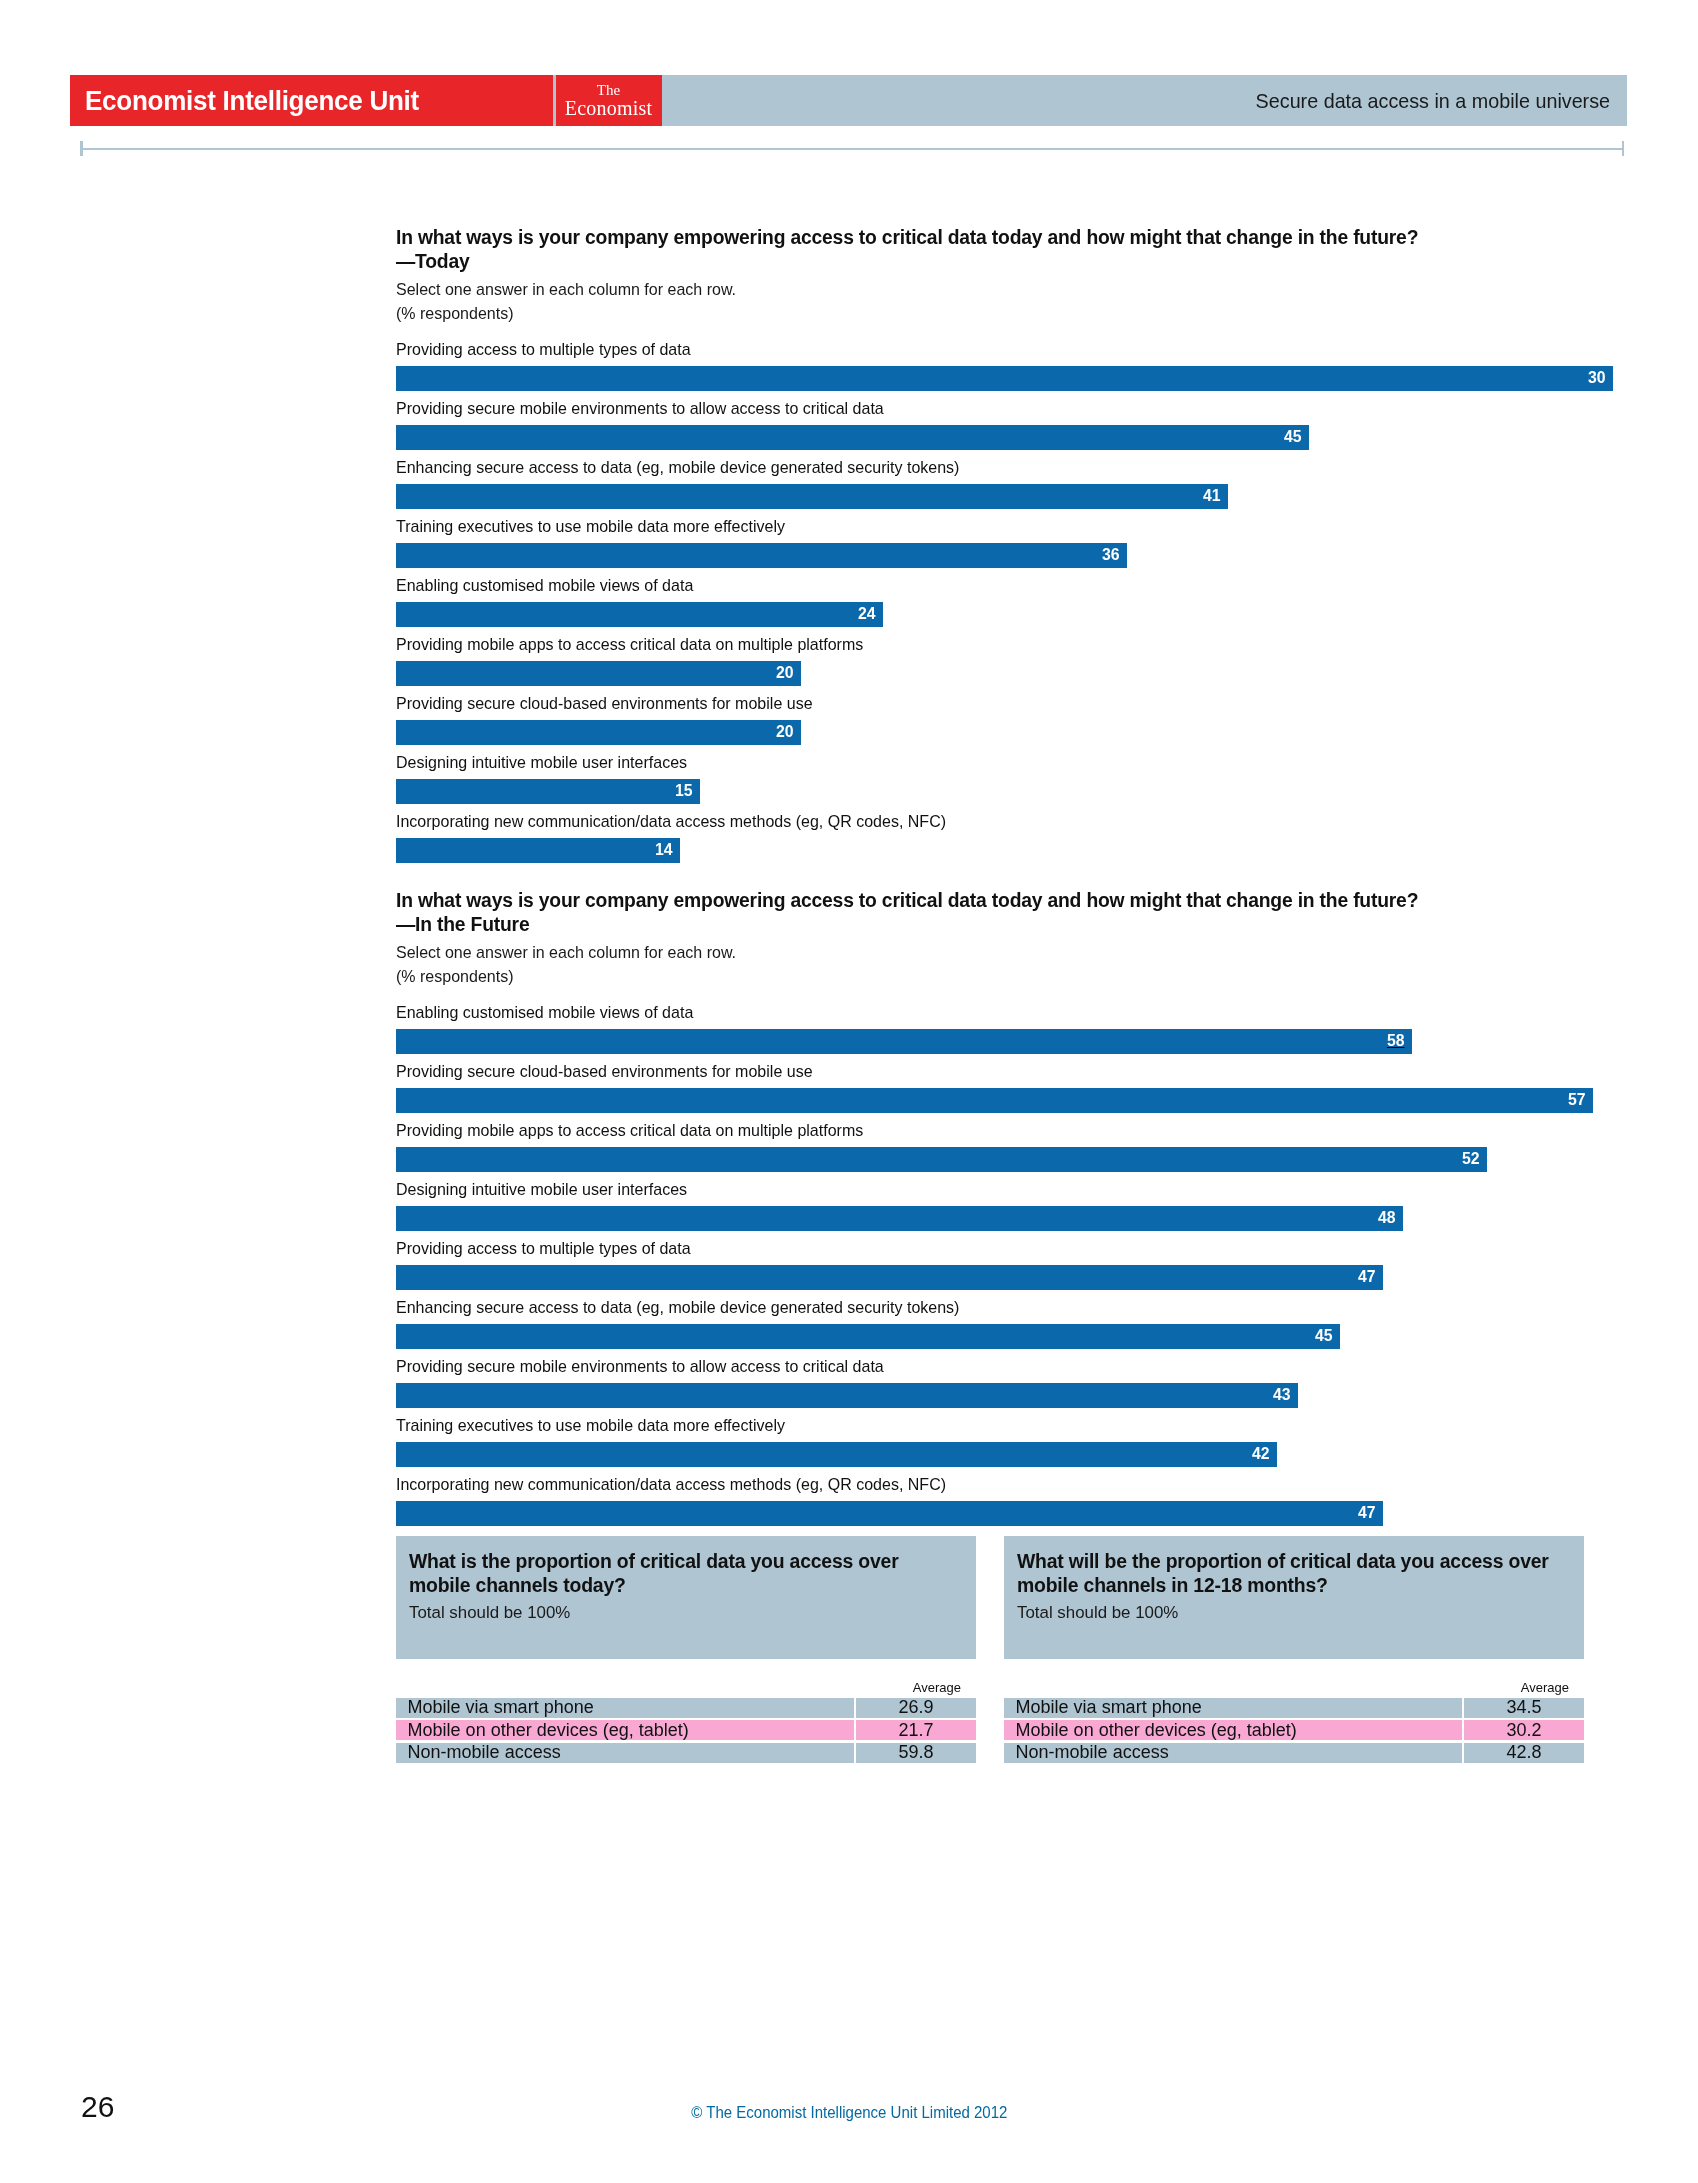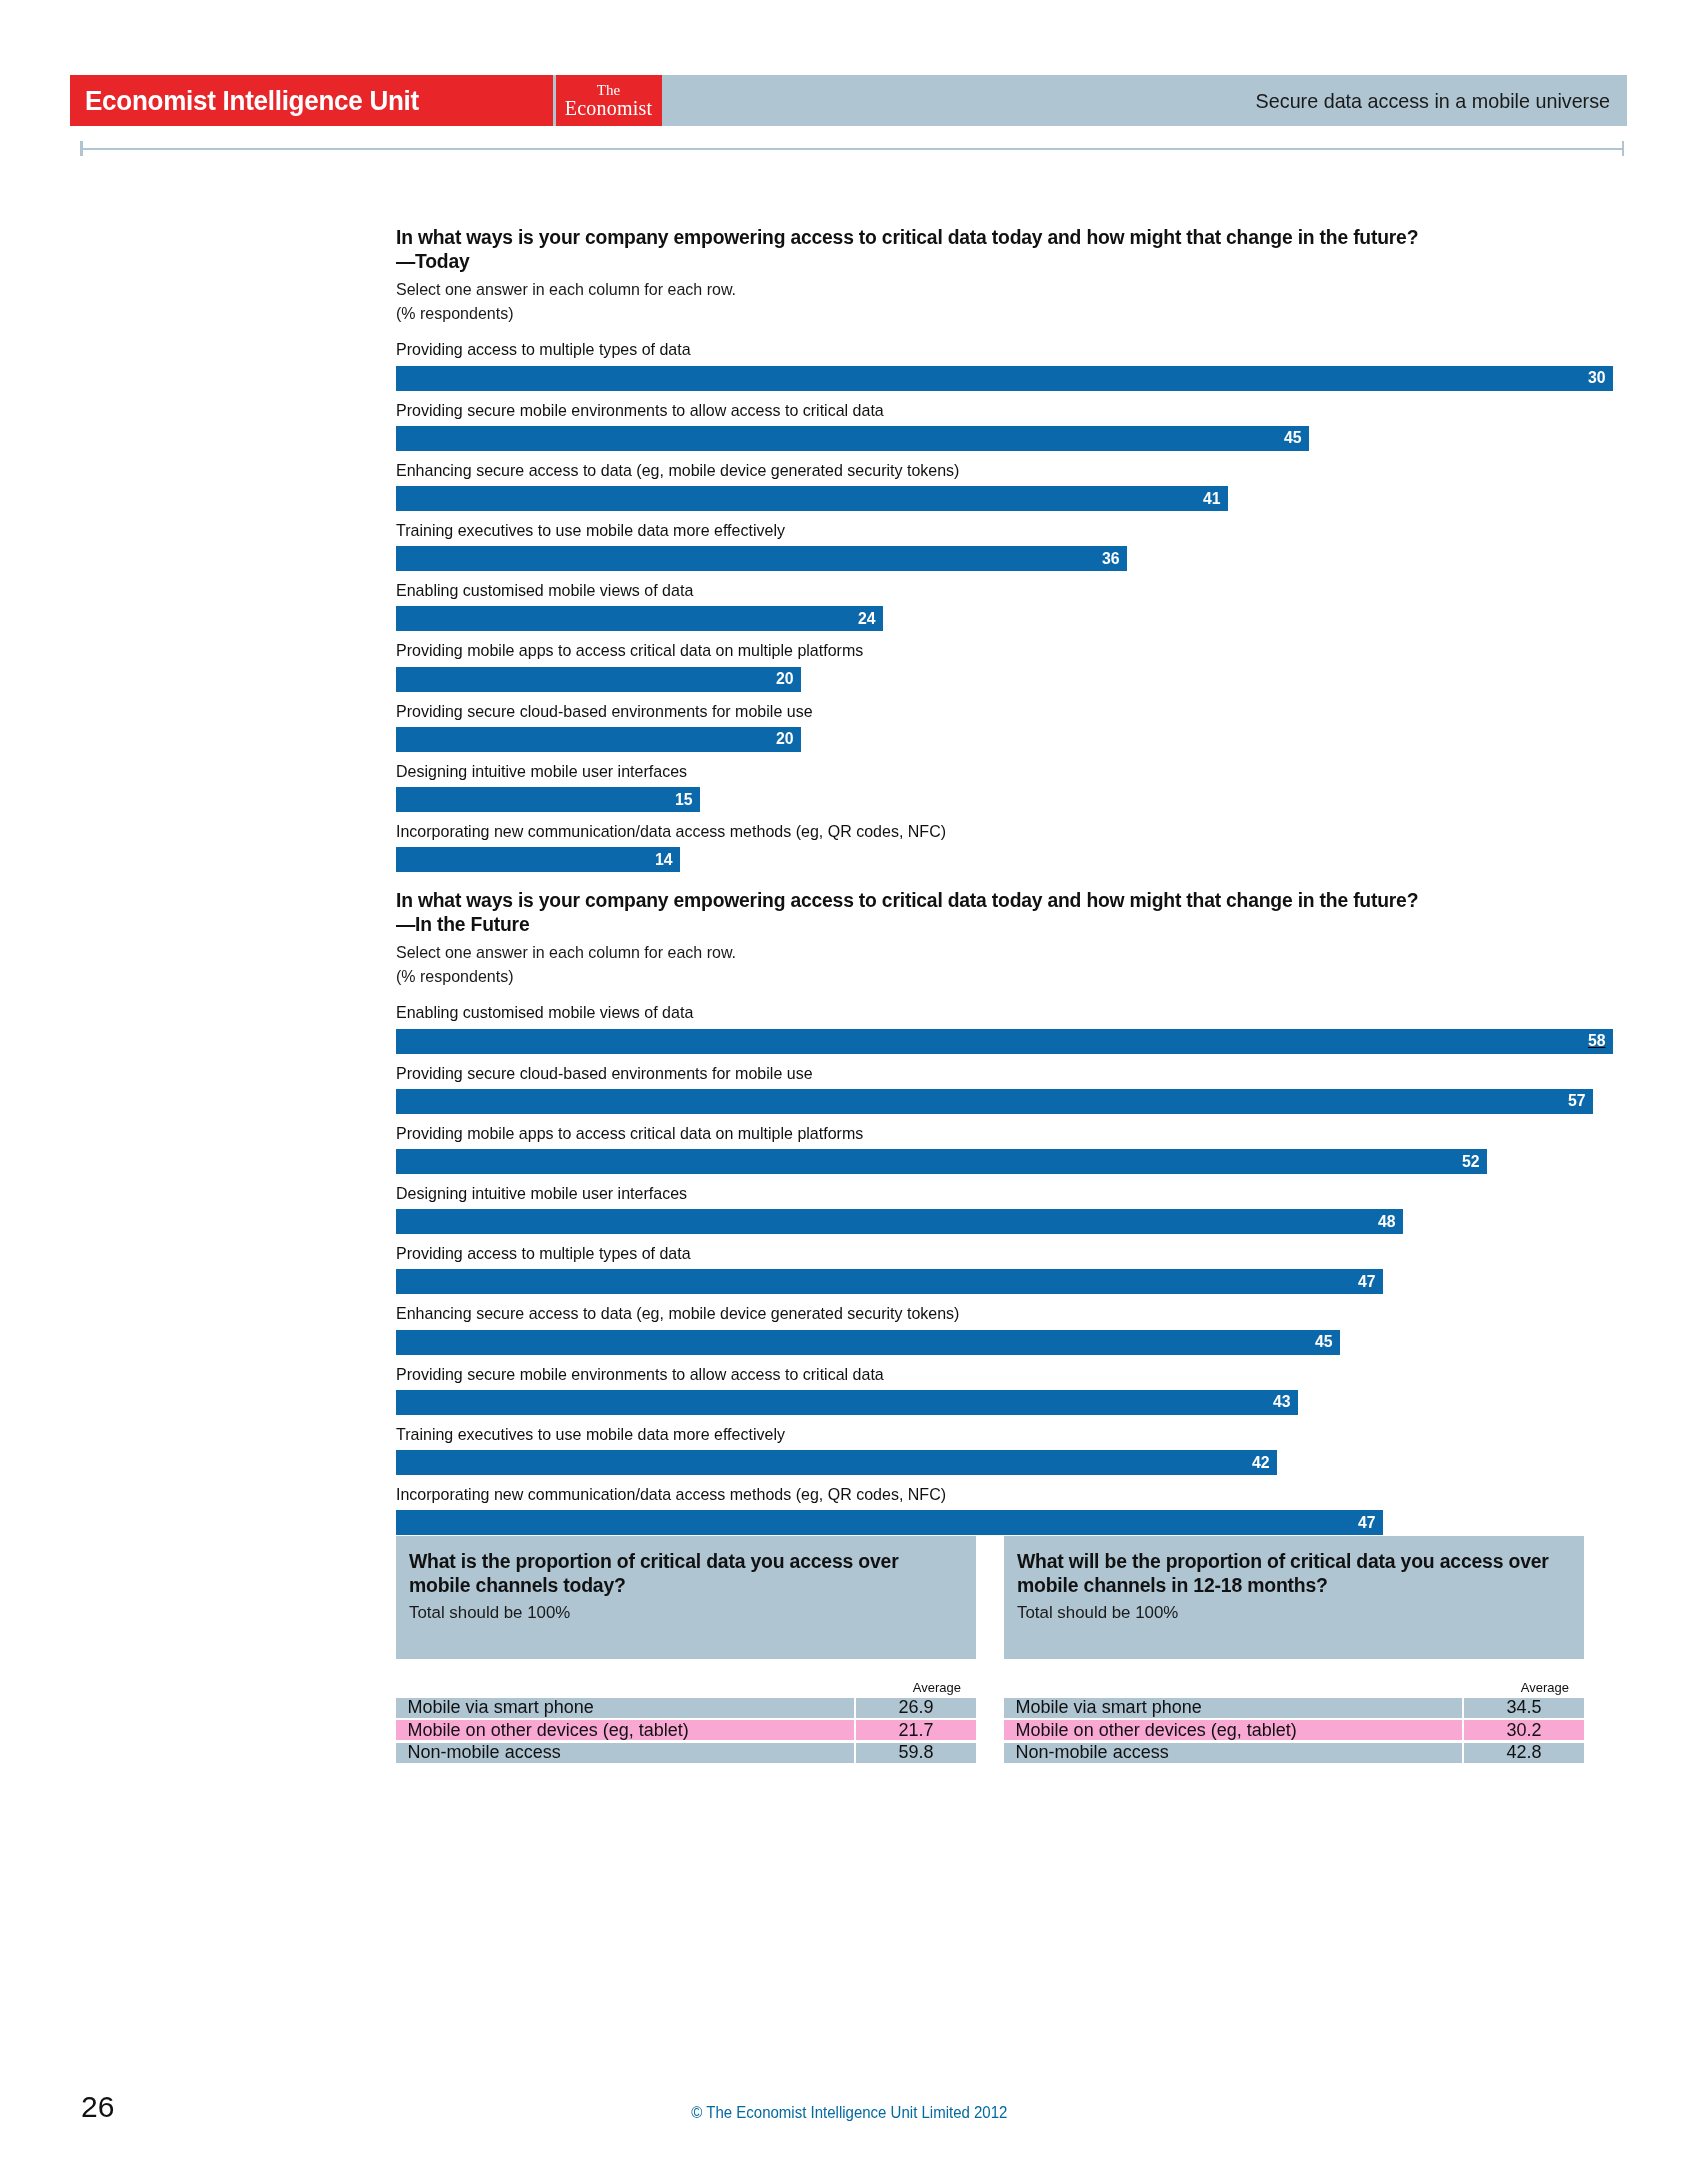--- a/index.html
+++ b/index.html
@@ -70,21 +70,21 @@
   .q-title{
     font-size:20px;font-weight:bold;color:#111;line-height:1.18;
     letter-spacing:-0.2px;
     transform:scaleX(0.965);transform-origin:left top;
   }
   .q-sub{
     font-size:16.6px;color:#1a1a1a;line-height:1.32;margin-top:5.8px;
     transform:scaleX(0.965);transform-origin:left top;
   }
   .bars{margin-top:18px;}
-  .bar-row{margin-bottom:12px;}
+  .bar-row{margin-bottom:6px;}
   .bar-label{
     font-size:16.6px;color:#111;line-height:1.0;
     padding-bottom:6.6px;white-space:nowrap;
     transform:scaleX(0.965);transform-origin:left top;
   }
   .bar-track{height:25px;position:relative;margin-bottom:10.8px;}
   .bar-fill{
     height:25px;background:#0B69AB;
     display:flex;align-items:center;justify-content:flex-end;
     box-sizing:border-box;padding-right:7.5px;
@@ -246,21 +246,21 @@
 
 <div class="chart-block" id="chart-2" style="top:889px;">
   <div class="q-title">In what ways is your company empowering access to critical data today and how might that change in the future?</div>
   <div class="q-title">—In the Future</div>
   <div class="q-sub">Select one answer in each column for each row.</div>
   <div class="q-sub" style="margin-top:1.7px;">(% respondents)</div>
   <div class="bars" id="bars-2">
       <div class="bar-row">
         <div class="bar-label">Enabling customised mobile views of data</div>
         <div class="bar-track">
-          <div class="bar-fill" style="width: 1217px; background: rgb(11, 105, 171); text-decoration: underline;">
+          <div class="bar-fill" style="width: 1016px; background: rgb(11, 105, 171); text-decoration: underline;">
             <span class="bar-val">58</span>
           </div>
         </div>
       </div>
       <div class="bar-row">
         <div class="bar-label">Providing secure cloud-based environments for mobile use</div>
         <div class="bar-track">
           <div class="bar-fill" style="width: 1197px; background: rgb(11, 105, 171);">
             <span class="bar-val">57</span>
           </div>

